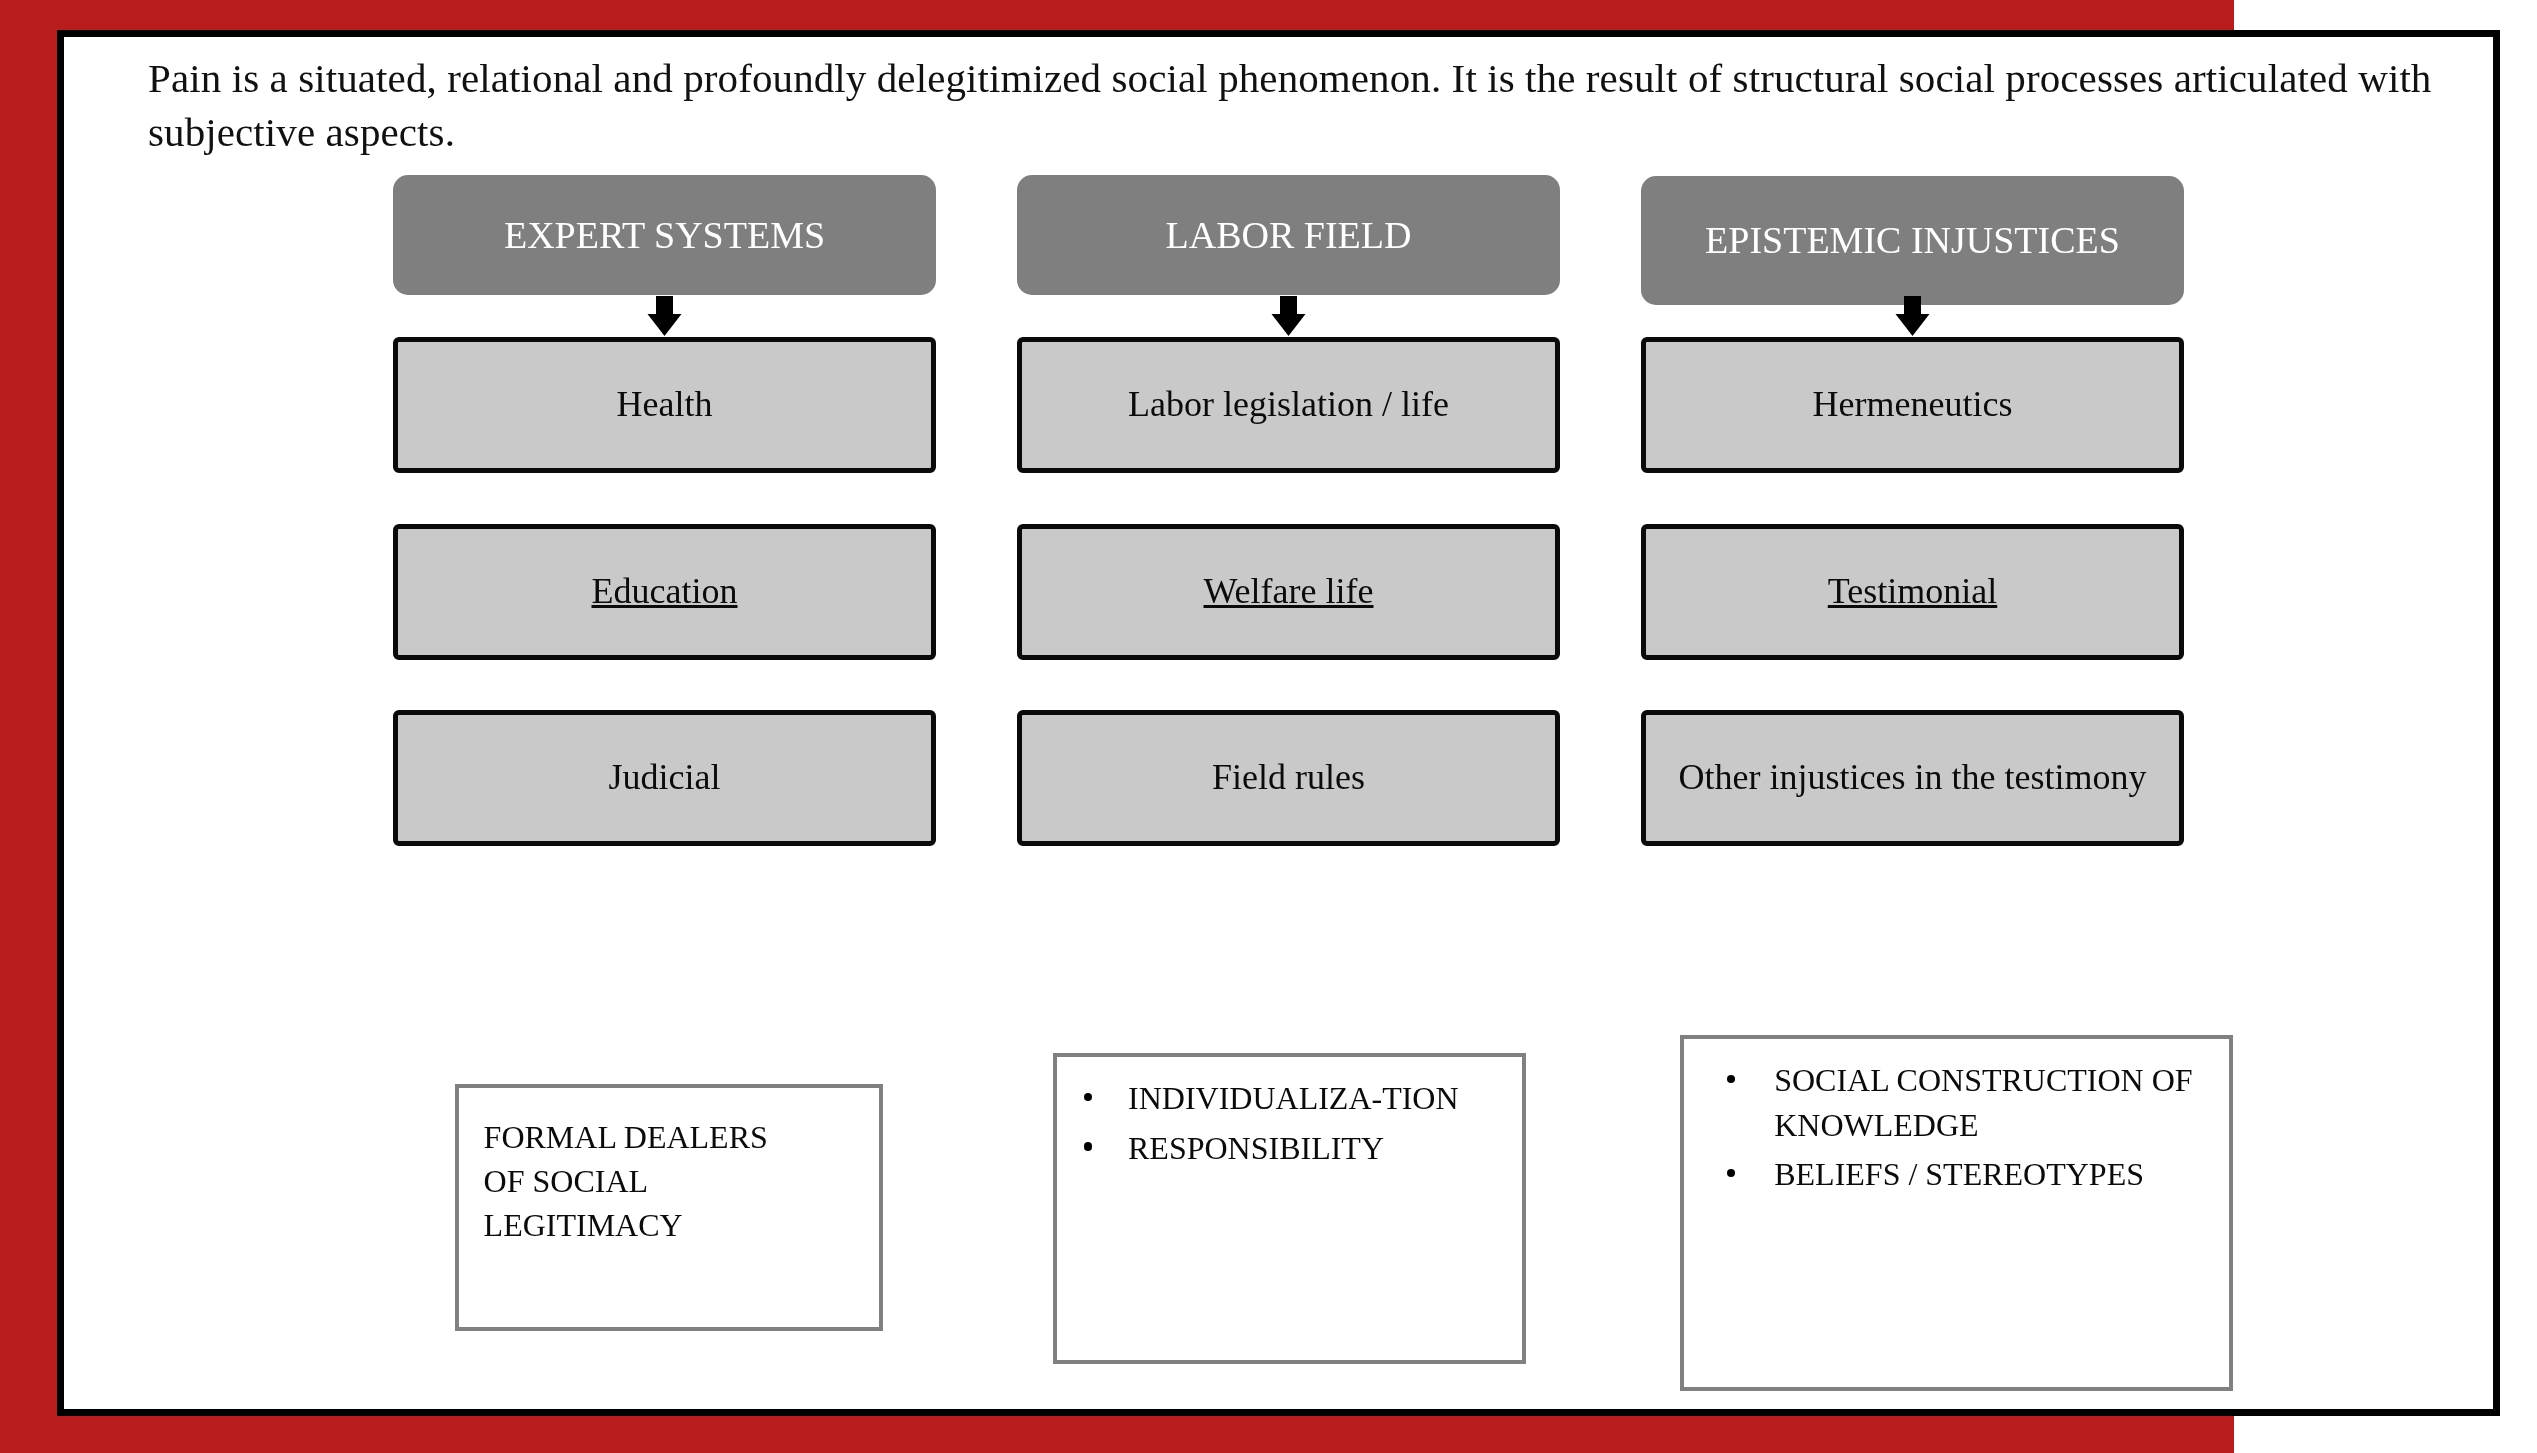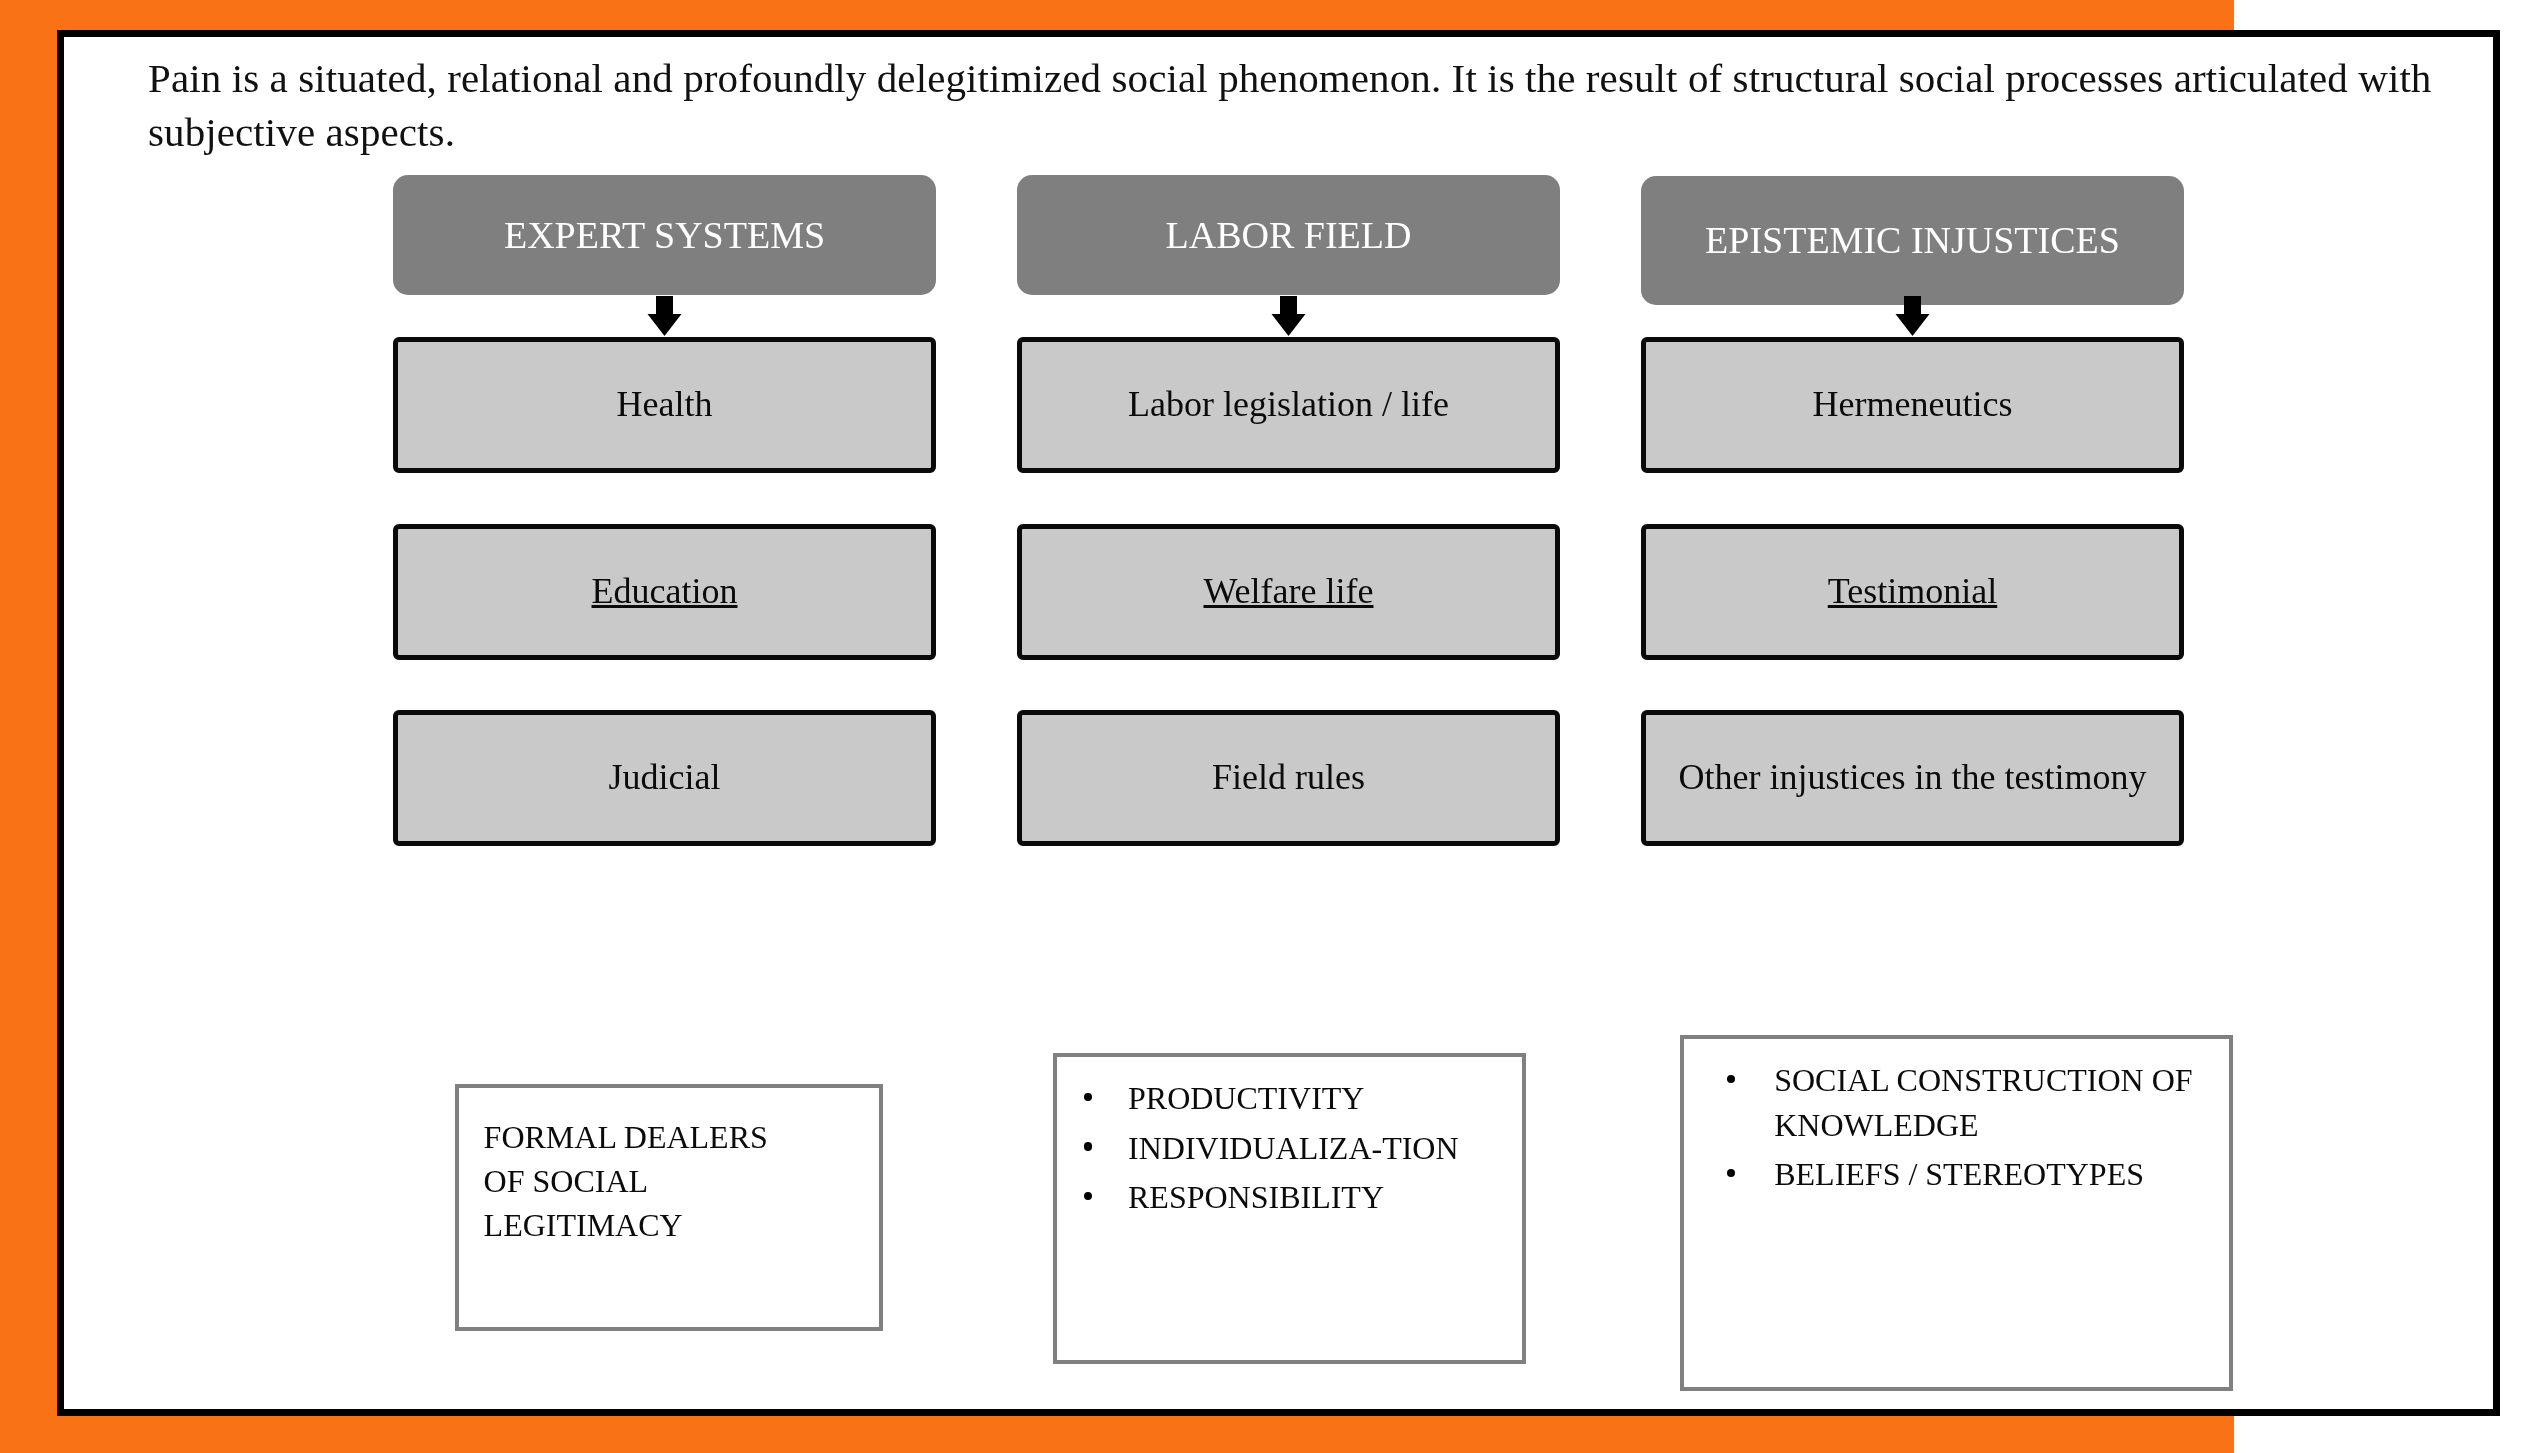--- a/index.html
+++ b/index.html
@@ -12,21 +12,21 @@
     height: 1454px;
     font-family: "Liberation Serif", "DejaVu Serif", serif;
     overflow: hidden;
   }
 
   #figure-root {
     position: absolute;
     left: 0; top: 0;
     width: 2234px;
     height: 1454px;
-    background: #f97316;
+    background: #b91c1c;
   }
 
   
   .outer-frame {
     position: absolute;
     left: 57px;
     top: 30px;
     width: 2443px;
     height: 1386px;
     border: 7.1px solid #000000;
@@ -277,24 +277,20 @@
     <div class="note-box note-1">
       <span class="note-plain-line">FORMAL DEALERS</span>
       <span class="note-plain-line">OF SOCIAL</span>
       <span class="note-plain-line">LEGITIMACY</span>
     </div>
 
     <div class="note-box note-2">
       <ul class="bullet-list">
         <li class="bullet-item">
           <span class="bullet-dot"></span>
-          <span>PRODUCTIVITY</span>
-        </li>
-        <li class="bullet-item">
-          <span class="bullet-dot"></span>
           <span>INDIVIDUALIZA-TION</span>
         </li>
         <li class="bullet-item">
           <span class="bullet-dot"></span>
           <span>RESPONSIBILITY</span>
         </li>
       </ul>
     </div>
 
     <div class="note-box note-3">

